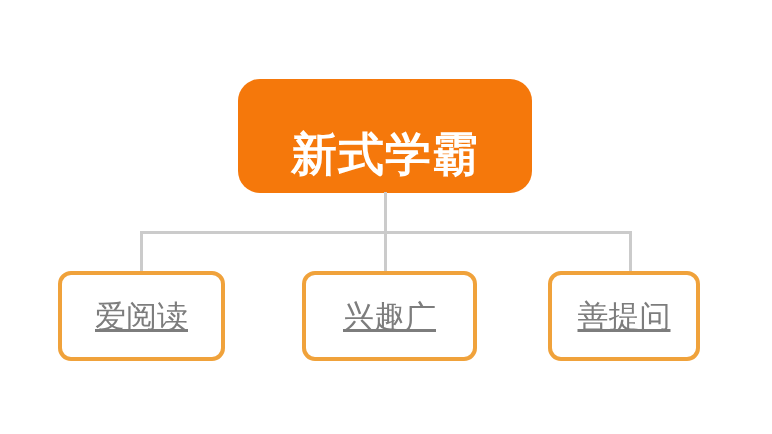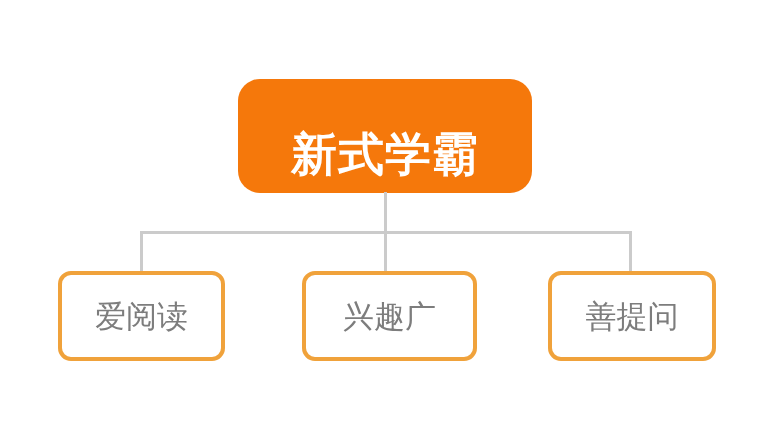--- a/index.html
+++ b/index.html
@@ -55,24 +55,25 @@
     border-radius: 13px;
     display: flex;
     align-items: center;
     justify-content: center;
   }
   .node-child .label {
     color: var(--child-text, #7d7d7d);
     font-size: 31px;
     line-height: 1;
     white-space: nowrap;
+    text-decoration: underline;
   }
   .child-1 { left: 58px;  width: 167px; }
   .child-2 { left: 302px; width: 175px; }
-  .child-3 { left: 548px; width: 168px; }
+  .child-3 { left: 548px; width: 152px; }
 </style>
 </head>
 <body>
 
 <div class="canvas">
 
   <div class="node-root">
     <span class="label">新式学霸</span>
   </div>
 

